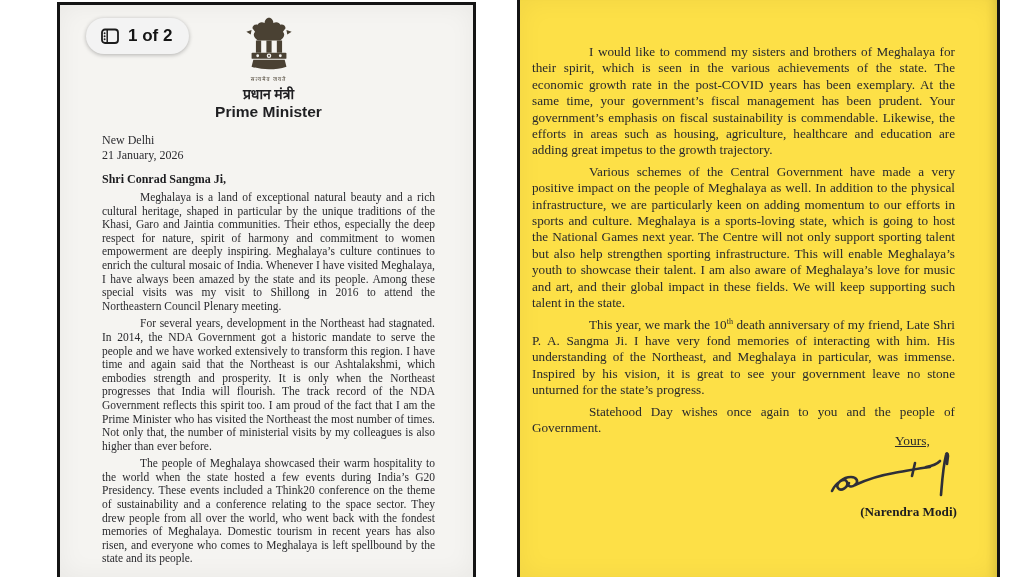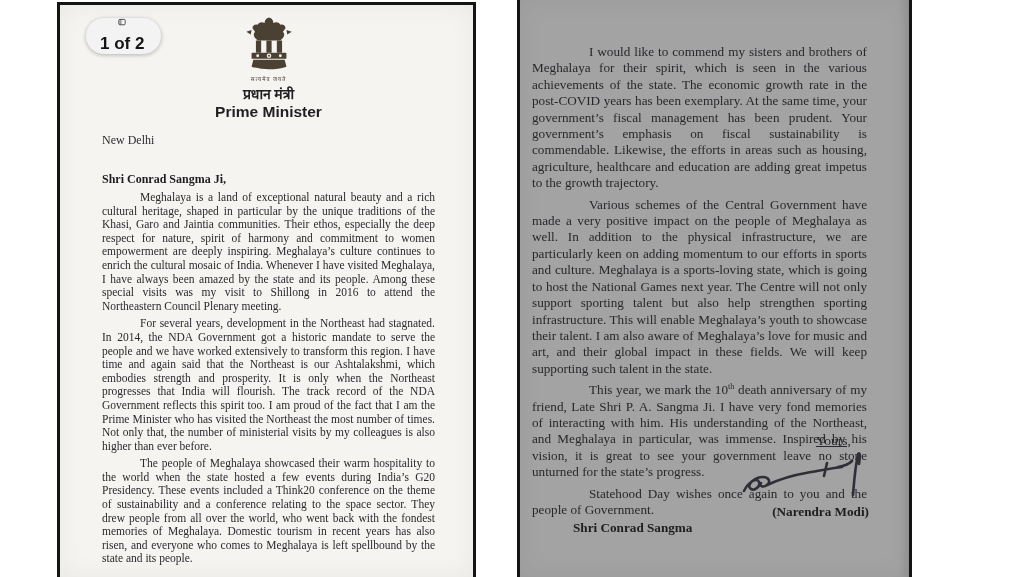--- a/index.html
+++ b/index.html
@@ -18,69 +18,68 @@
     position:absolute;
     background:#f5f4f1;
     box-shadow: inset 0 0 26px rgba(0,0,0,0.05);
   }
   .page1 {
     left:57px; top:2px; width:419px; height:575px;
     border:3px solid #141414; border-bottom:none;
     padding:6px 38px 0 42px;
   }
   .page2 {
-    left:517px; top:0; width:395px; height:577px;
+    left:517px; top:0; width:483px; height:577px;
     border-left:3px solid #141414; border-right:3px solid #141414;
-    background:#a3a3a3;
+    background:#fde047;
     padding:44px 42px 0 12px;
     box-shadow: inset 0 0 26px rgba(0,0,0,0.05), inset -10px 0 10px -7px rgba(0,0,0,0.12);
   }
 
   
   .emblem-wrap { width:52px; margin:6px auto 0; text-align:center; }
   .motto { font-size:5.5px; line-height:7px; text-align:center; color:#4a4133; letter-spacing:1px; margin-top:1px; }
   .title-hi { text-align:center; font-size:14px; line-height:16px; font-weight:bold; margin-top:4px; color:#1f1f22; }
   .title-en { text-align:center; font-size:15.5px; line-height:17px; font-weight:bold; margin-top:0; color:#1f1f22;
               font-family:"Liberation Sans","DejaVu Sans",sans-serif; }
   .dateline { text-align:left; padding-right:28px; margin-top:13px; font-size:12px; line-height:15px; color:#2c2c30; }
-  .salutation { margin-top:24px; font-weight:bold; font-size:12px; color:#1d1d20; }
+  .salutation { margin-top:9px; font-weight:bold; font-size:12px; color:#1d1d20; }
 
   
   .page1 p {
     font-size:11.5px; line-height:13.6px;
     text-align:justify; text-indent:38px;
     margin-top:4px; color:#2a2a2e;
   }
   .page2 p {
     font-size:13.2px; line-height:16.4px;
     text-align:justify; text-indent:57px;
     margin-top:5px; color:#28282c;
   }
   .page2 p:first-of-type { margin-top:0; }
   sup { font-size:0.62em; vertical-align:super; line-height:0; }
 
   
-  .valediction { position:absolute; top:433px; right:58px; font-size:13.5px; color:#28282c;text-decoration:underline; }
+  .valediction { position:absolute; top:433px; right:67px; font-size:13.5px; color:#28282c;text-decoration:underline; }
   .signature { position:absolute; top:450px; right:41px; width:130px; height:52px; }
   .signatory { position:absolute; top:504px; right:40px; font-size:13.2px; font-weight:bold; color:#1d1d20; }
   .recipient { position:absolute; top:519px; left:53px; font-size:13.2px; line-height:18px; }
   .recipient .name { font-weight:bold; color:#1d1d20; }
   .recipient .title { color:#2a2a2e; }
 
   
   .badge {
     position:absolute; left:86px; top:18px; height:36px;
     display:flex; align-items:center; gap:8px;
     padding:0 17px 0 14px; border-radius:19px;
     background:#f3f3f3;
     box-shadow:0 1px 4px rgba(0,0,0,0.28);
     font-family:"Liberation Sans","DejaVu Sans",sans-serif;
     font-weight:bold; font-size:17px; color:#141414;
     cursor:pointer;
-    flex-direction:column;
   }
   .badge svg { display:block; }
 </style>
 </head>
 <body>
 
 <div class="stage">
 
   <div class="page page1">
     <div class="emblem-wrap">
@@ -98,20 +97,21 @@
         <circle cx="41" cy="44.5" r="1.6" fill="#f5f4f1"></circle>
         <path d="M10,49 L46,49 L48,57 C36,61 20,61 8,57 Z"></path>
       </svg>
     </div>
     <div class="motto">सत्यमेव जयते</div>
     <div class="title-hi">प्रधान मंत्री</div>
     <div class="title-en">Prime Minister</div>
 
     <div class="dateline">
       <div>New Delhi</div>
+      <div>21 January, 2026</div>
     </div>
 
     <div class="salutation">Shri Conrad Sangma Ji,</div>
 
     <p>Meghalaya is a land of exceptional natural beauty and a rich cultural heritage, shaped in particular by the unique traditions of the Khasi, Garo and Jaintia communities. Their ethos, especially the deep respect for nature, spirit of harmony and commitment to women empowerment are deeply inspiring. Meghalaya’s culture continues to enrich the cultural mosaic of India. Whenever I have visited Meghalaya, I have always been amazed by the state and its people. Among these special visits was my visit to Shillong in 2016 to attend the Northeastern Council Plenary meeting.</p>
     <p>For several years, development in the Northeast had stagnated. In 2014, the NDA Government got a historic mandate to serve the people and we have worked extensively to transform this region. I have time and again said that the Northeast is our Ashtalakshmi, which embodies strength and prosperity. It is only when the Northeast progresses that India will flourish. The track record of the NDA Government reflects this spirit too. I am proud of the fact that I am the Prime Minister who has visited the Northeast the most number of times. Not only that, the number of ministerial visits by my colleagues is also higher than ever before.</p>
     <p>The people of Meghalaya showcased their warm hospitality to the world when the state hosted a few events during India’s G20 Presidency. These events included a Think20 conference on the theme of sustainability and a conference relating to the space sector. They drew people from all over the world, who went back with the fondest memories of Meghalaya. Domestic tourism in recent years has also risen, and everyone who comes to Meghalaya is left spellbound by the state and its people.</p>
   </div>
 
   <div class="page page2">
@@ -126,21 +126,20 @@
       <path d="M6,41 C10,32 19,27 21,32 C23,37 15,42 12,38 C9,34 17,27 25,27 C31,27 33,32 29,35 C25,38 21,36 23,33"></path>
       <path d="M29,35 C42,29 56,25 68,23 C80,21 94,18 104,17"></path>
       <path d="M86,26 L89,13"></path>
       <path d="M100,17 C106,16 111,14 114,11"></path>
       <path d="M115,45 C116,33 117,17 120,5 C120.5,2.5 122,3 122,6 L121,14"></path>
     </svg>
 
     <div class="signatory">(Narendra Modi)</div>
 
     <div class="recipient">
-      <div class="name">Shri Conrad Sangma</div>
     </div>
   </div>
 
   <div class="badge">
     <svg width="20" height="20" viewBox="0 0 20 20" xmlns="http://www.w3.org/2000/svg">
       <rect x="2" y="3.5" width="16" height="13.5" rx="3" fill="none" stroke="#1c1c1c" stroke-width="1.8"></rect>
       <line x1="7.2" y1="3.5" x2="7.2" y2="17" stroke="#1c1c1c" stroke-width="1.5"></line>
       <circle cx="4.6" cy="7.2" r="0.95" fill="#1c1c1c"></circle>
       <circle cx="4.6" cy="10.2" r="0.95" fill="#1c1c1c"></circle>
       <circle cx="4.6" cy="13.2" r="0.95" fill="#1c1c1c"></circle>

